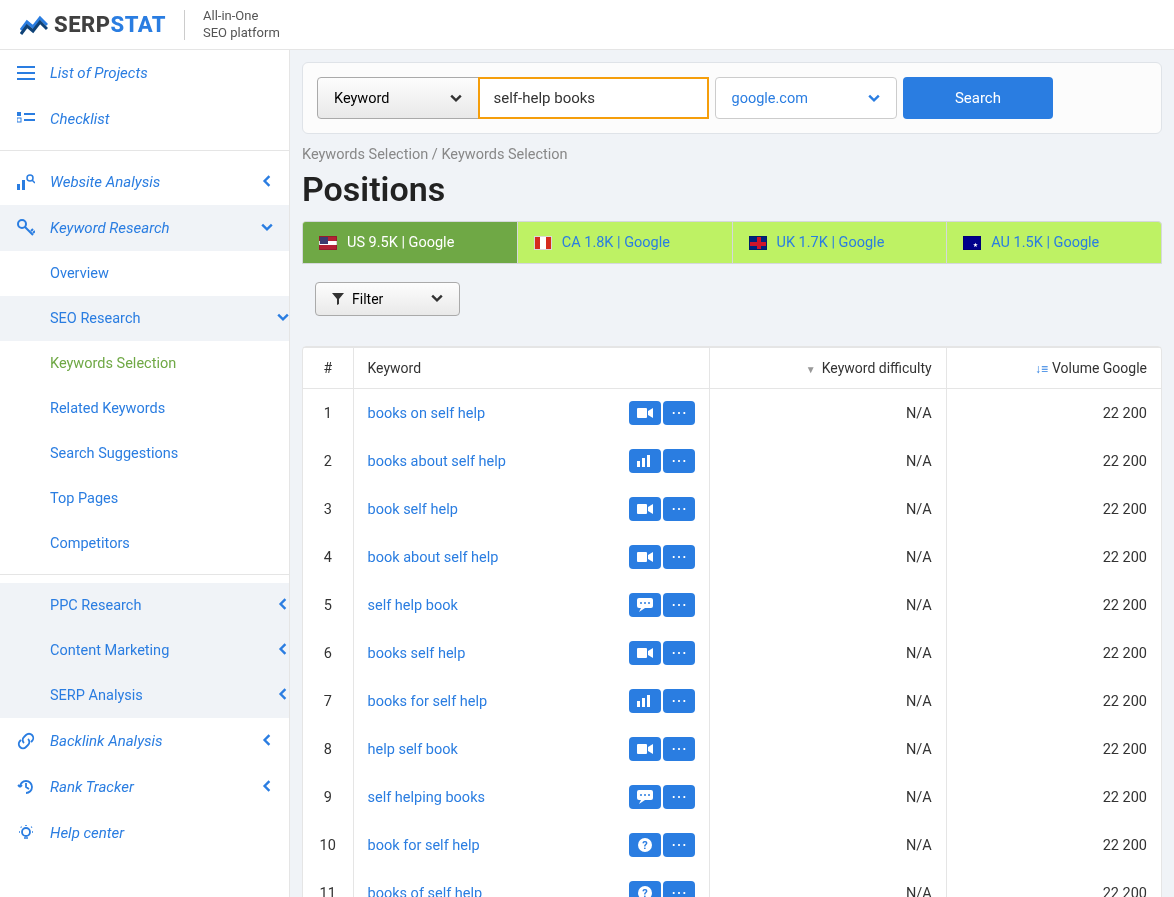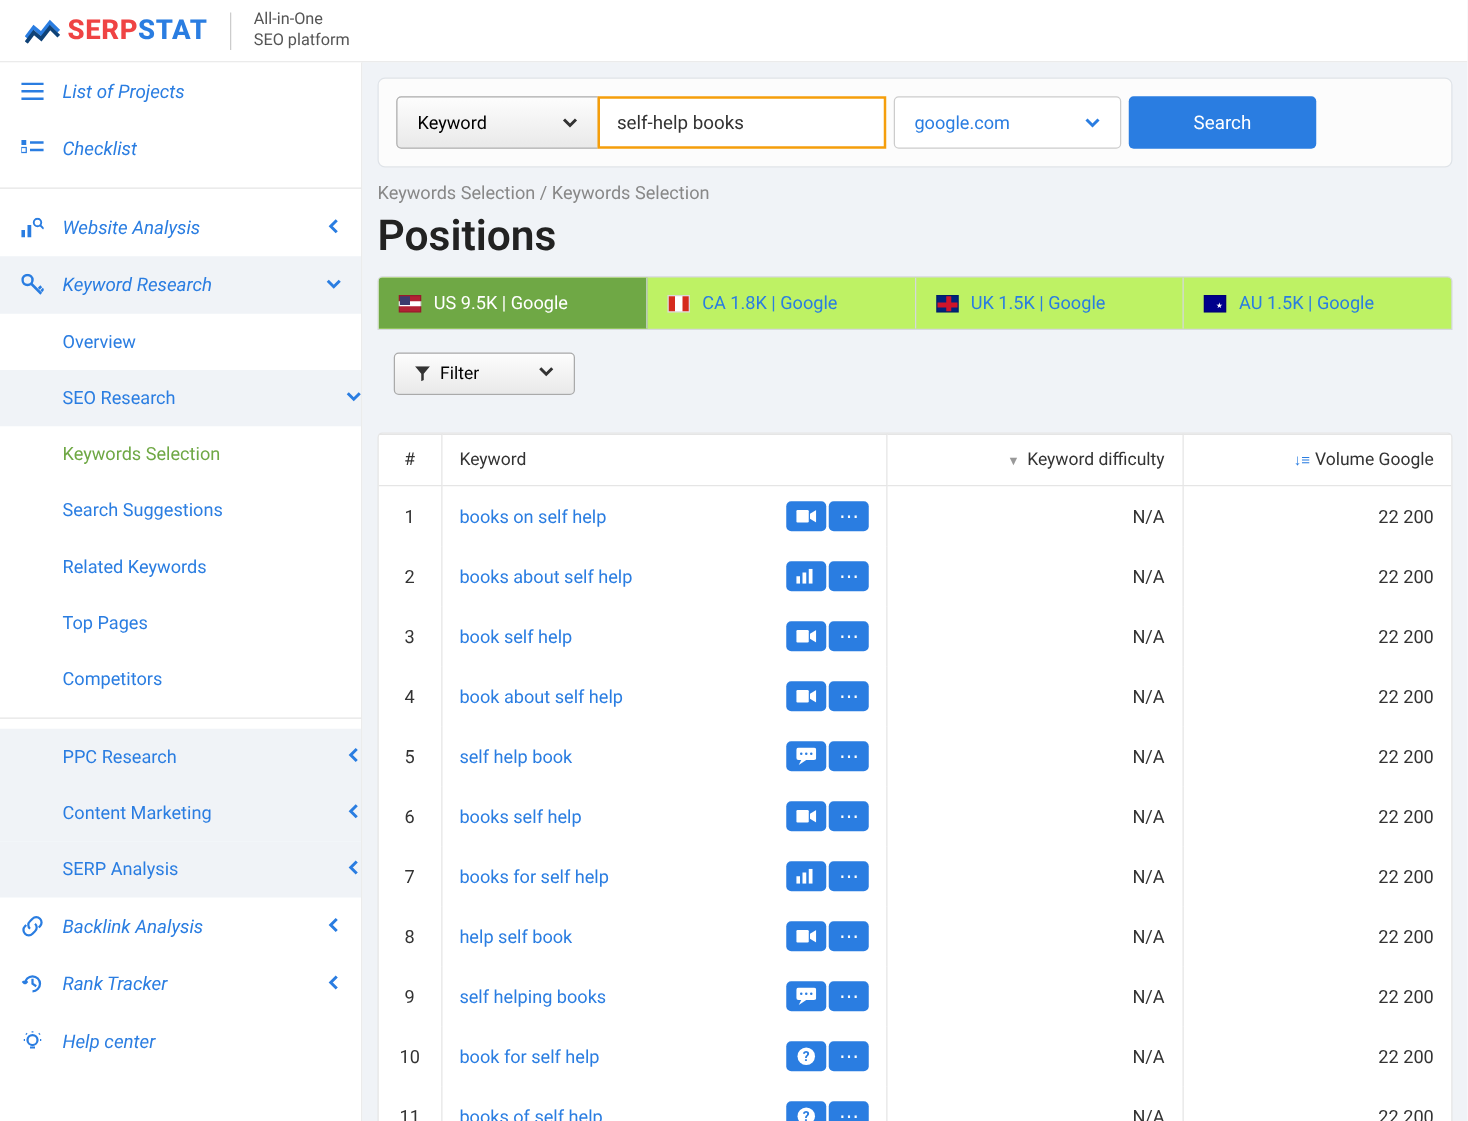--- a/index.html
+++ b/index.html
@@ -2,21 +2,21 @@
 <html><head>
 <meta charset="utf-8">
 <style>
 * { margin: 0; padding: 0; box-sizing: border-box; font-family: -apple-system, BlinkMacSystemFont, "Segoe UI", Roboto, sans-serif; }
 body { background: #fff; width: 1174px; height: 897px; overflow: hidden; }
 
 .header { display: flex; align-items: center; padding: 10px 20px; border-bottom: 1px solid #e5e5e5; height: 50px; }
 .logo-wrap { display: flex; align-items: center; gap: 6px; }
 .logo-icon { width: 28px; height: 20px; }
 .logo-text { font-size: 22px; font-weight: 800; letter-spacing: 0.5px; }
-.logo-serp { color: #ef4444; }
+.logo-serp { color: #404040; }
 .logo-stat { color: #2a7de1; }
 .logo-divider { width: 1px; height: 30px; background: #ccc; margin: 0 18px; }
 .logo-tag { font-size: 13px; color: #555; line-height: 1.3; }
 
 .layout { display: flex; height: calc(100% - 50px); }
 .sidebar { width: 290px; background: #fff; border-right: 1px solid #e5e5e5; overflow-y: auto; flex-shrink: 0; }
 .sidebar::-webkit-scrollbar { width: 6px; }
 .sidebar::-webkit-scrollbar-thumb { background: #ccc; border-radius: 3px; }
 
 .nav-item { display: flex; align-items: center; padding: 14px 16px; color: #2a7de1; font-size: 15px; cursor: pointer; position: relative; font-style: italic; }
@@ -150,22 +150,22 @@
           </svg></span>
     </div>
     <div class="nav-sub">Overview</div>
     <div class="nav-sub shaded">
       <span>SEO Research</span>
       <span class="chevron"><svg class="chev-svg" viewBox="0 0 10 10">
             <path d="M1 3l4 4 4-4" stroke="#2a7de1" stroke-width="2" fill="none"></path>
           </svg></span>
     </div>
     <div class="nav-sub current">Keywords Selection</div>
+    <div class="nav-sub">Related Keywords</div>
     <div class="nav-sub">Search Suggestions</div>
-    <div class="nav-sub">Related Keywords</div>
     <div class="nav-sub">Top Pages</div>
     <div class="nav-sub">Competitors</div>
     <div class="nav-divider"></div>
     <div class="nav-sub shaded">
       <span>PPC Research</span>
       <span class="chevron"><svg class="chev-svg" viewBox="0 0 10 10">
             <path d="M7 1L3 5l4 4" stroke="#2a7de1" stroke-width="2" fill="none"></path>
           </svg></span>
     </div>
     <div class="nav-sub shaded">
@@ -238,21 +238,21 @@
         <div class="region-tab active">
           <span class="flag flag-us"></span>
           <span>US 9.5K | Google</span>
         </div>
         <div class="region-tab">
           <span class="flag flag-ca"></span>
           <span>CA 1.8K | Google</span>
         </div>
         <div class="region-tab">
           <span class="flag flag-uk"></span>
-          <span>UK 1.5K | Google</span>
+          <span>UK 1.7K | Google</span>
         </div>
         <div class="region-tab">
           <span class="flag flag-au"></span>
           <span>AU 1.5K | Google</span>
         </div>
       </div>
 
     <div style="margin-top:18px">
       <div class="filter-btn">
         <svg width="12" height="12" viewBox="0 0 12 12">

